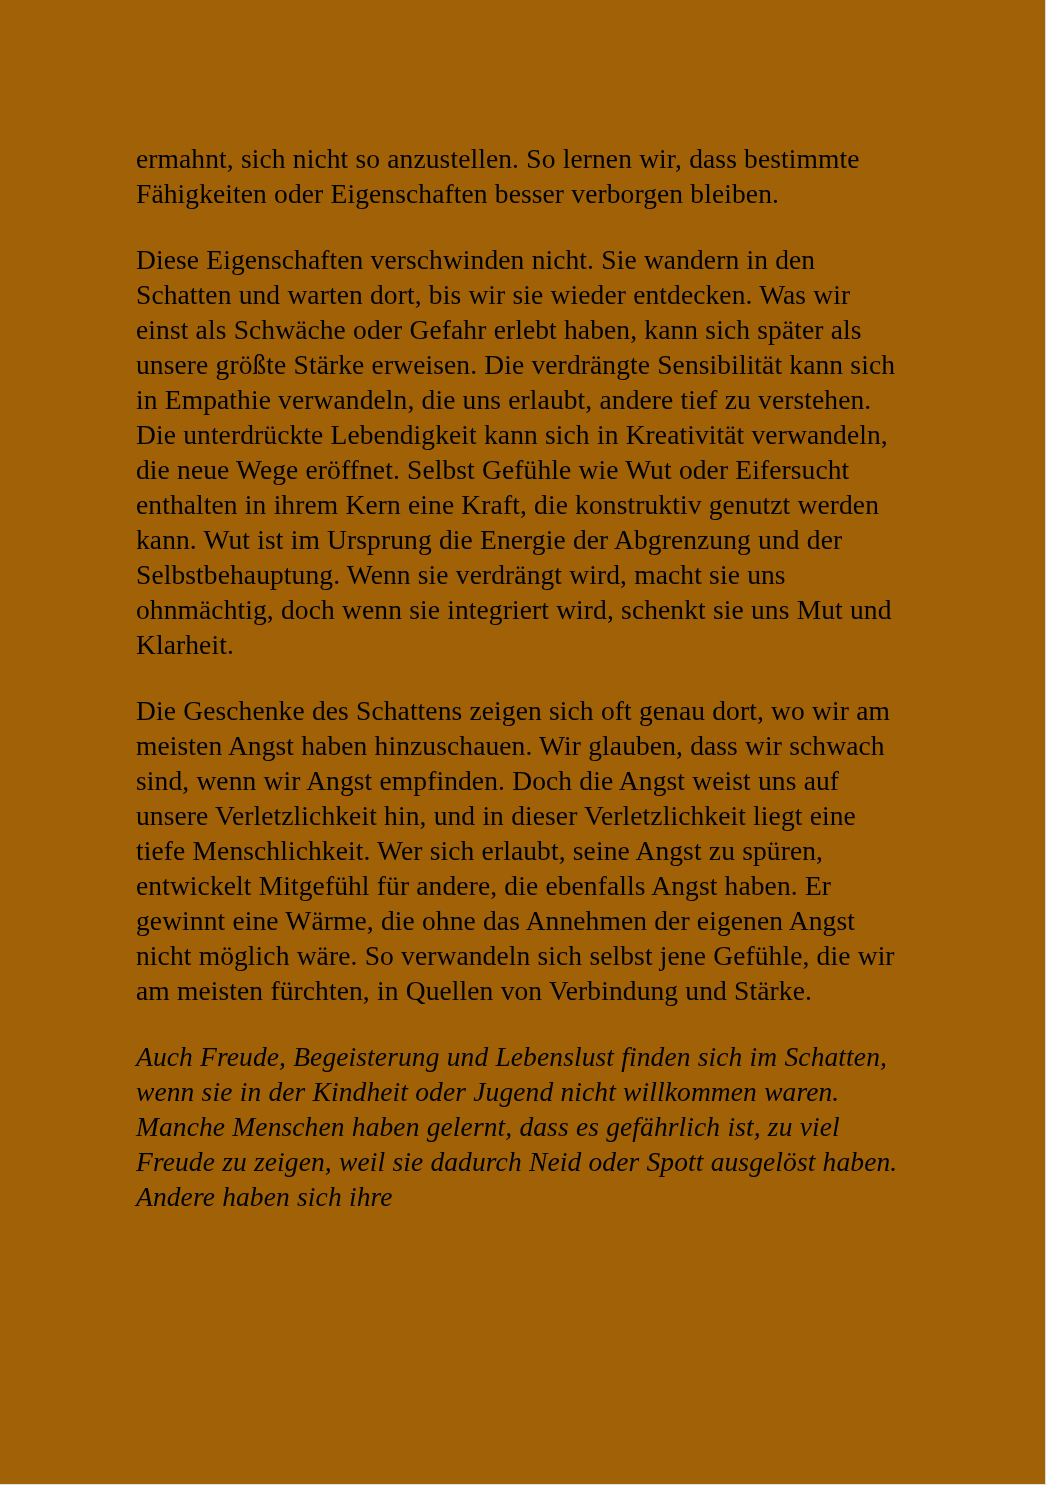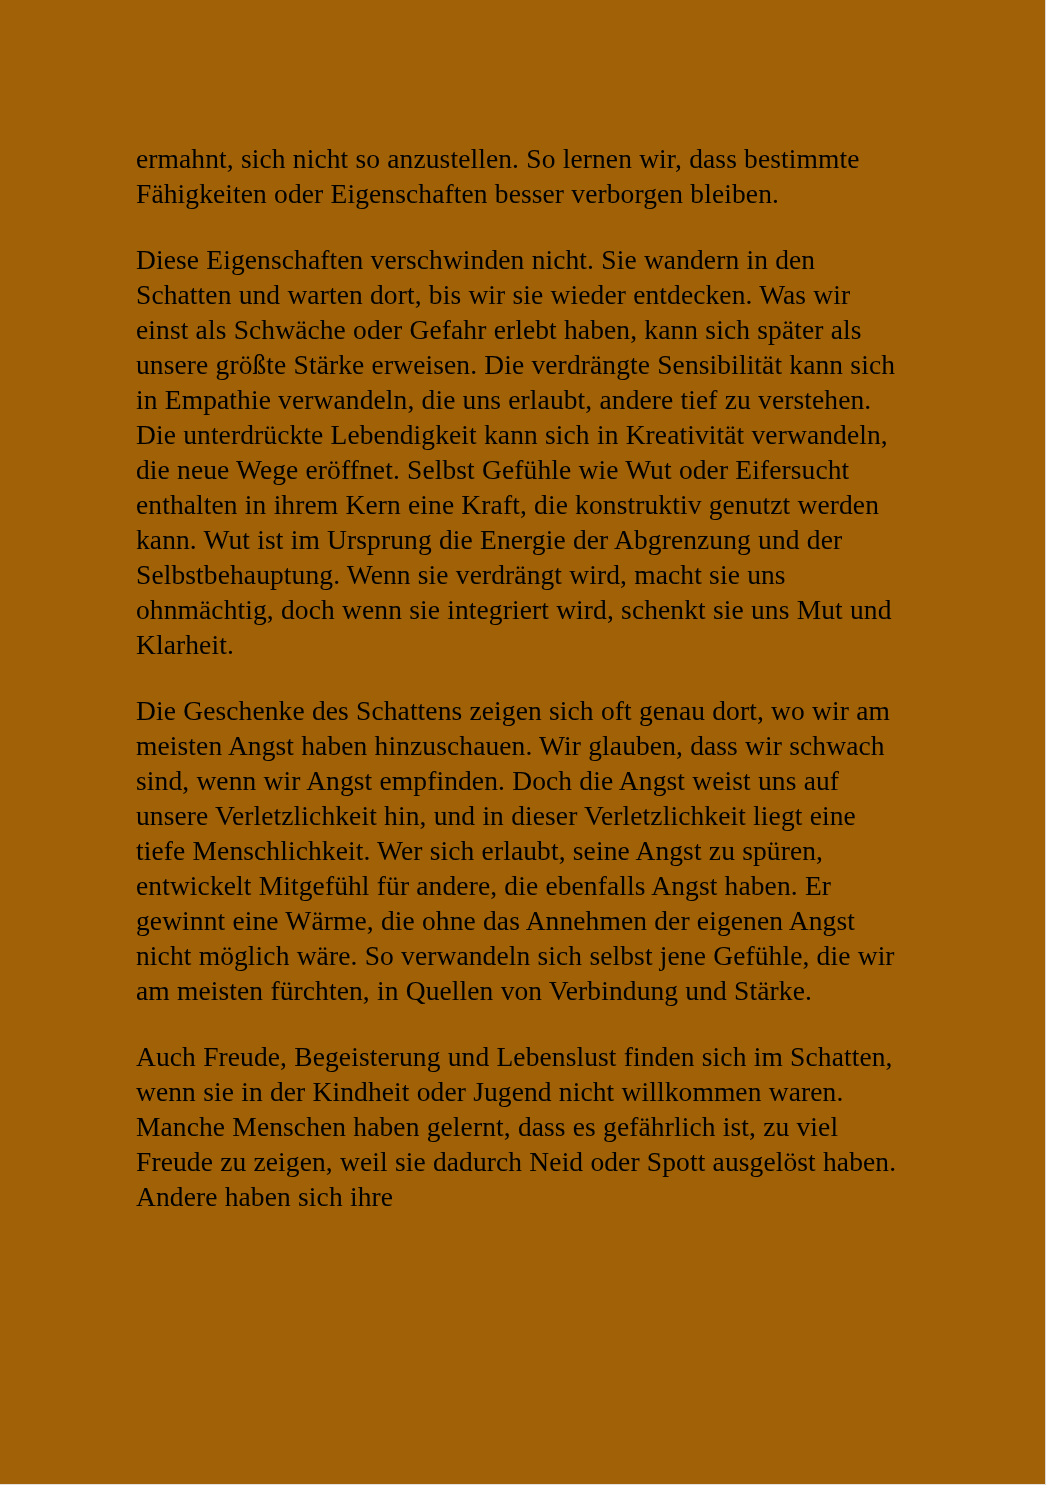--- a/index.html
+++ b/index.html
@@ -35,20 +35,21 @@
     color: #000000;
     text-align: left;
     margin: 0 0 31px 0;
     letter-spacing: 0.1px;
     word-spacing: 0.2px;
     -webkit-font-smoothing: antialiased;
   }
 
   .paragraph:last-child {
     margin-bottom: 0;
+    font-style: italic;
   }
 </style>
 </head>
 <body>
 
 <div class="page">
   <div class="text-column">
 
     <p class="paragraph">ermahnt, sich nicht so anzustellen. So lernen wir, dass bestimmte Fähigkeiten oder Eigenschaften besser verborgen bleiben.</p>
 

